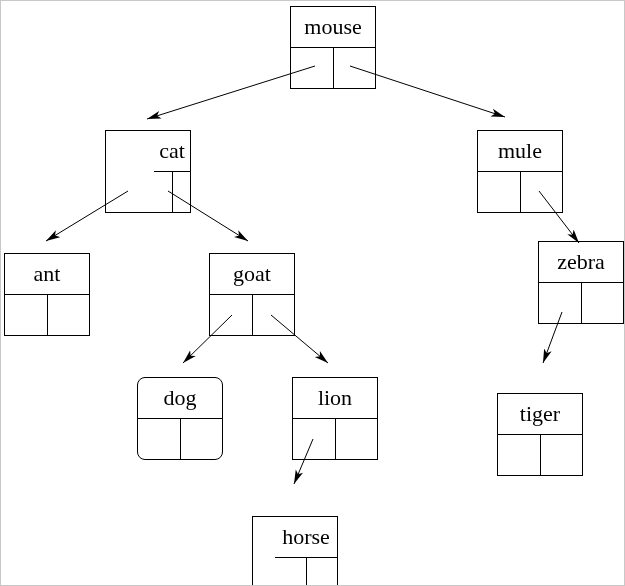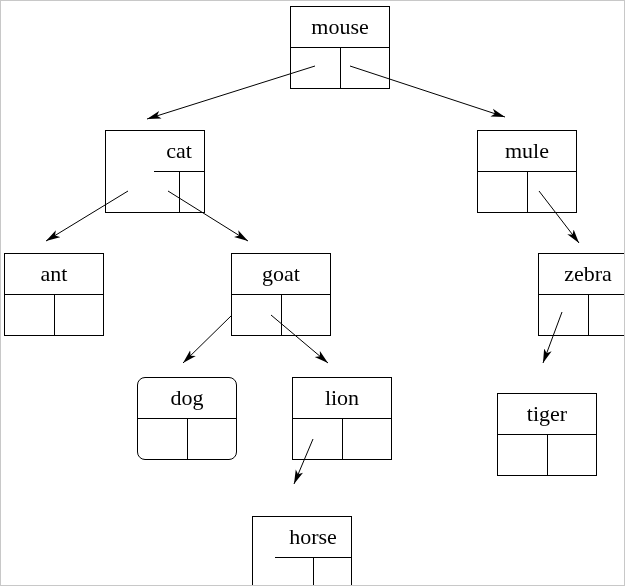--- a/index.html
+++ b/index.html
@@ -7,21 +7,21 @@
     position: relative;
     width: 623px;
     height: 584px;
     background: #ffffff;
     border: 1px solid #c8c8c8;
     overflow: hidden;
     font-family: "Liberation Serif", "DejaVu Serif", serif;
   }
   .node {
     position: absolute;
-    width: 100px;
+    width: 86px;
     height: 83px;
     box-sizing: border-box;
     border: 1px solid #000000;
     background: #ffffff;
     z-index: 1;
   }
   .node-label {
     height: 40px;
     border-bottom: 1px solid #000000;
     display: flex;
@@ -35,22 +35,22 @@
     display: flex;
     height: 40px;
   }
   .cell { flex: 1 1 50%; }
   .cell.left { border-right: 1px solid #000000; }
 
   .n-mouse { left: 289px; top: 5px;   }
   .n-cat   { left: 104px; top: 129px; padding-left: 48px; }
   .n-mule  { left: 476px; top: 129px; }
   .n-ant   { left: 3px;   top: 252px; }
-  .n-goat  { left: 208px; top: 252px; margin-left: 22px; }
-  .n-zebra { left: 537px; top: 252px; }
+  .n-goat  { left: 208px; top: 252px; }
+  .n-zebra { left: 537px; top: 240px; }
   .n-dog   { left: 136px; top: 376px; border-radius: 8px; }
   .n-lion  { left: 291px; top: 376px; }
   .n-tiger { left: 496px; top: 376px; margin-top: 16px; }
   .n-horse { left: 251px; top: 515px; padding-left: 22px; }
 
   .edges {
     position: absolute;
     left: 0; top: 0;
     width: 623px;
     height: 584px;

